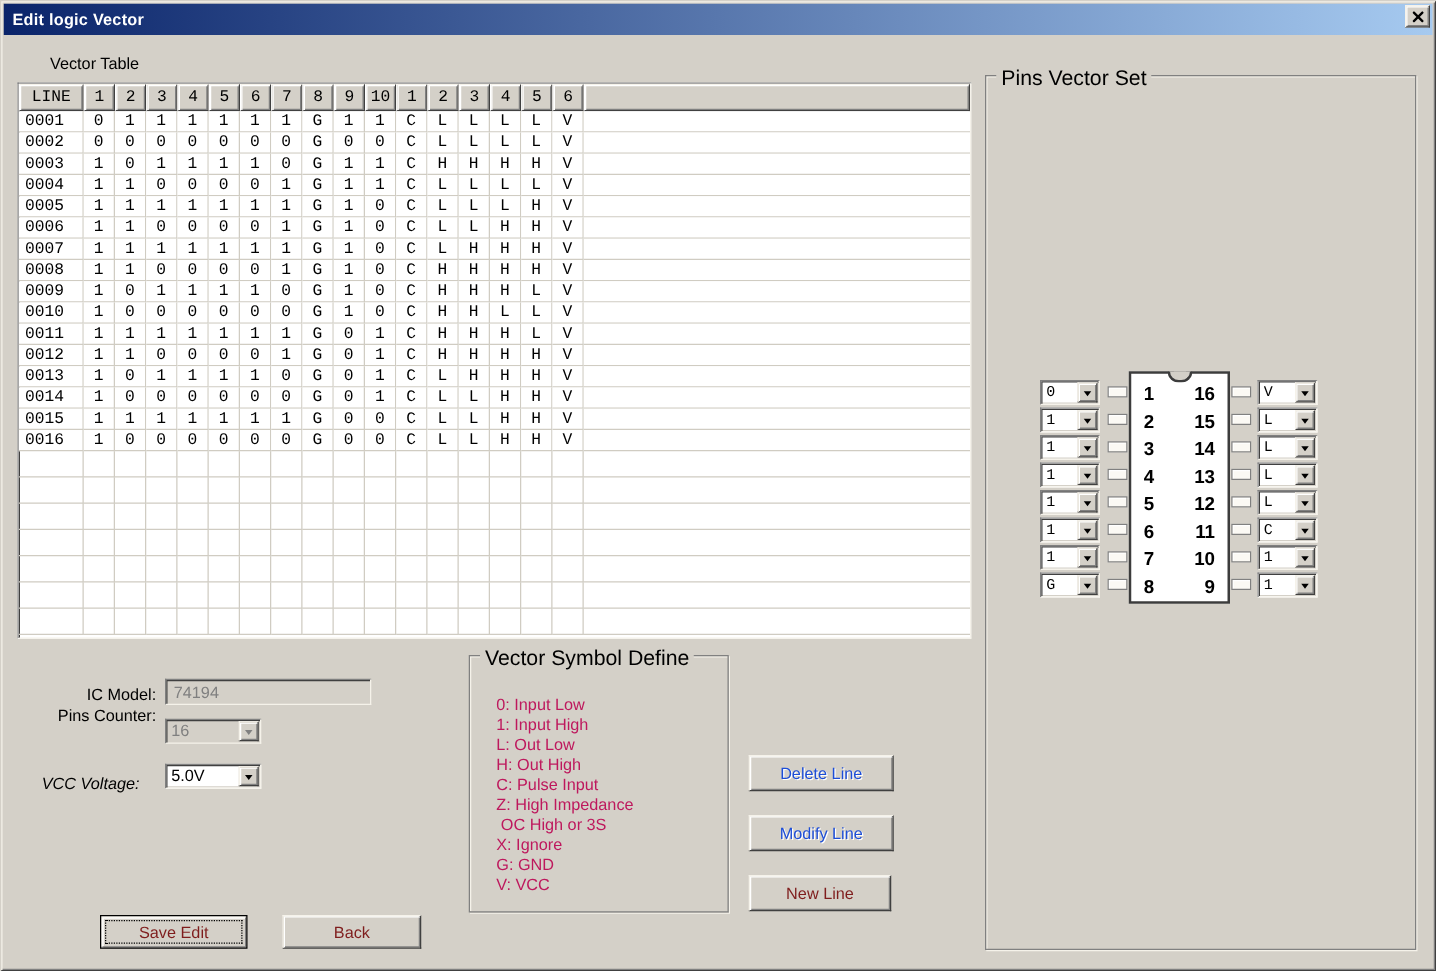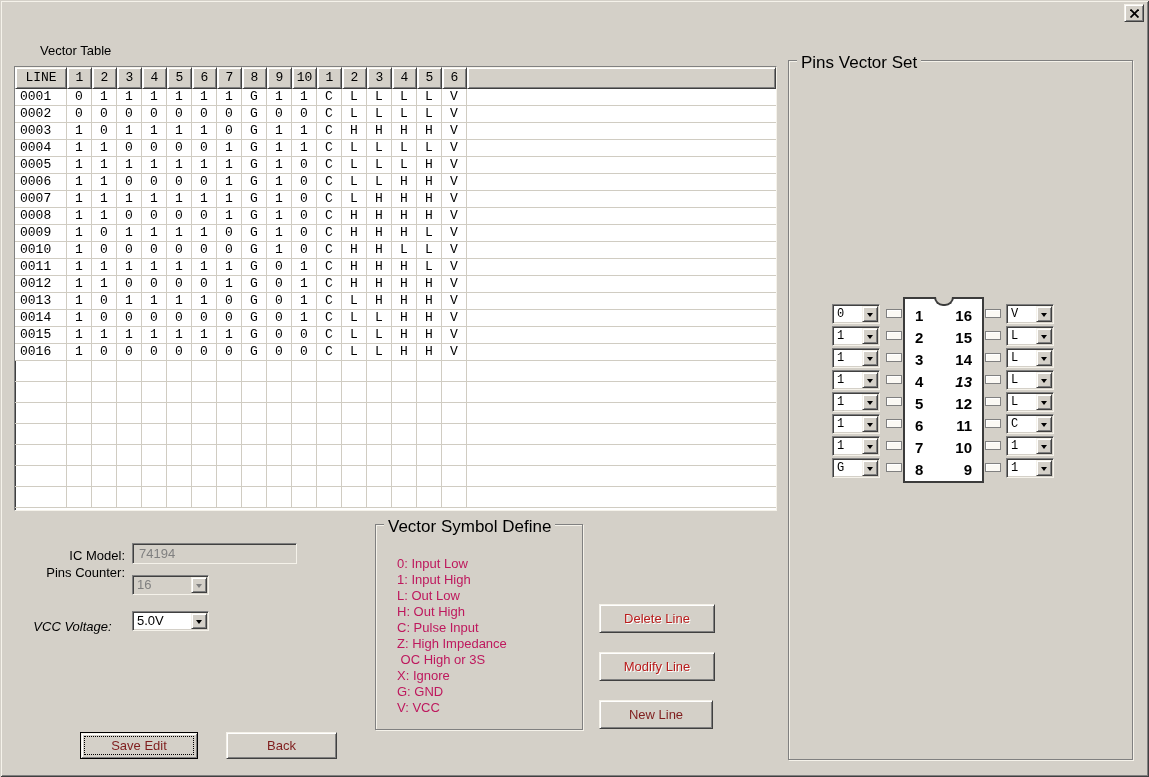--- a/index.html
+++ b/index.html
@@ -103,34 +103,37 @@
     border:1px solid #808080;box-shadow:inset 1px 1px 0 #fff;
   }
   
   .btn{
     position:absolute;background:#d4d0c8;font-family:"Liberation Sans",sans-serif;
     font-size:13px;color:#7f1d1d;text-align:center;
     border:1px solid;border-color:#f5f2ea #404040 #404040 #f5f2ea;
     box-shadow:inset 1px 1px 0 #fff, inset -1px -1px 0 #808080;
     display:flex;align-items:center;justify-content:center;cursor:default;
   }
-  .btn.disabled{color:#b91c1c;text-shadow:1px 1px 0 #fff;}
+  .btn.disabled{color:#1d4ed8;text-shadow:1px 1px 0 #fff;}
   .btn.default{
     border:1px solid #000;
     box-shadow:inset 1px 1px 0 #f5f2ea, inset -1px -1px 0 #808080, inset 2px 2px 0 #fff;
   }
   .btn.default .focusrect{
     position:absolute;left:4px;right:4px;top:4px;bottom:4px;outline:1px dotted #000;
   }
 </style>
 </head>
 <body>
 
 <div class="dialog">
 
+  <div class="titlebar">
+    <span class="wtitle">Edit logic Vector</span>
+  </div>
   <button class="closebtn">
     <svg width="9" height="9" viewBox="0 0 9 9">
       <line x1="0.5" y1="0.5" x2="8.5" y2="8.5" stroke="#000" stroke-width="1.8"></line>
       <line x1="8.5" y1="0.5" x2="0.5" y2="8.5" stroke="#000" stroke-width="1.8"></line>
     </svg>
   </button>
 
   <span class="lbl" style="left:40px;top:43px;">Vector Table</span>
 
   <div class="table-box">
@@ -744,21 +747,21 @@
         <div class="pinnum" style="left: 10px; top: 30px;">2</div>
         <div class="pinnum" style="left: 10px; top: 52px;">3</div>
         <div class="pinnum" style="left: 10px; top: 74px;">4</div>
         <div class="pinnum" style="left: 10px; top: 96px;">5</div>
         <div class="pinnum" style="left: 10px; top: 118px;">6</div>
         <div class="pinnum" style="left: 10px; top: 140px;">7</div>
         <div class="pinnum" style="left: 10px; top: 162px;">8</div>
         <div class="pinnum" style="right: 10px; top: 8px;">16</div>
         <div class="pinnum" style="right: 10px; top: 30px;">15</div>
         <div class="pinnum" style="right: 10px; top: 52px;">14</div>
-        <div class="pinnum" style="right: 10px; top: 74px; font-style: italic;">13</div>
+        <div class="pinnum" style="right: 10px; top: 74px;">13</div>
         <div class="pinnum" style="right: 10px; top: 96px;">12</div>
         <div class="pinnum" style="right: 10px; top: 118px;">11</div>
         <div class="pinnum" style="right: 10px; top: 140px;">10</div>
         <div class="pinnum" style="right: 10px; top: 162px;">9</div>
       </div>
   </div>
 
   <span class="lbl" style="left:20px;top:548px;width:105px;text-align:right;">IC Model:</span>
   <div class="editfield" style="left:132px;top:543px;width:165px;height:21px;">
     <span>74194</span>

